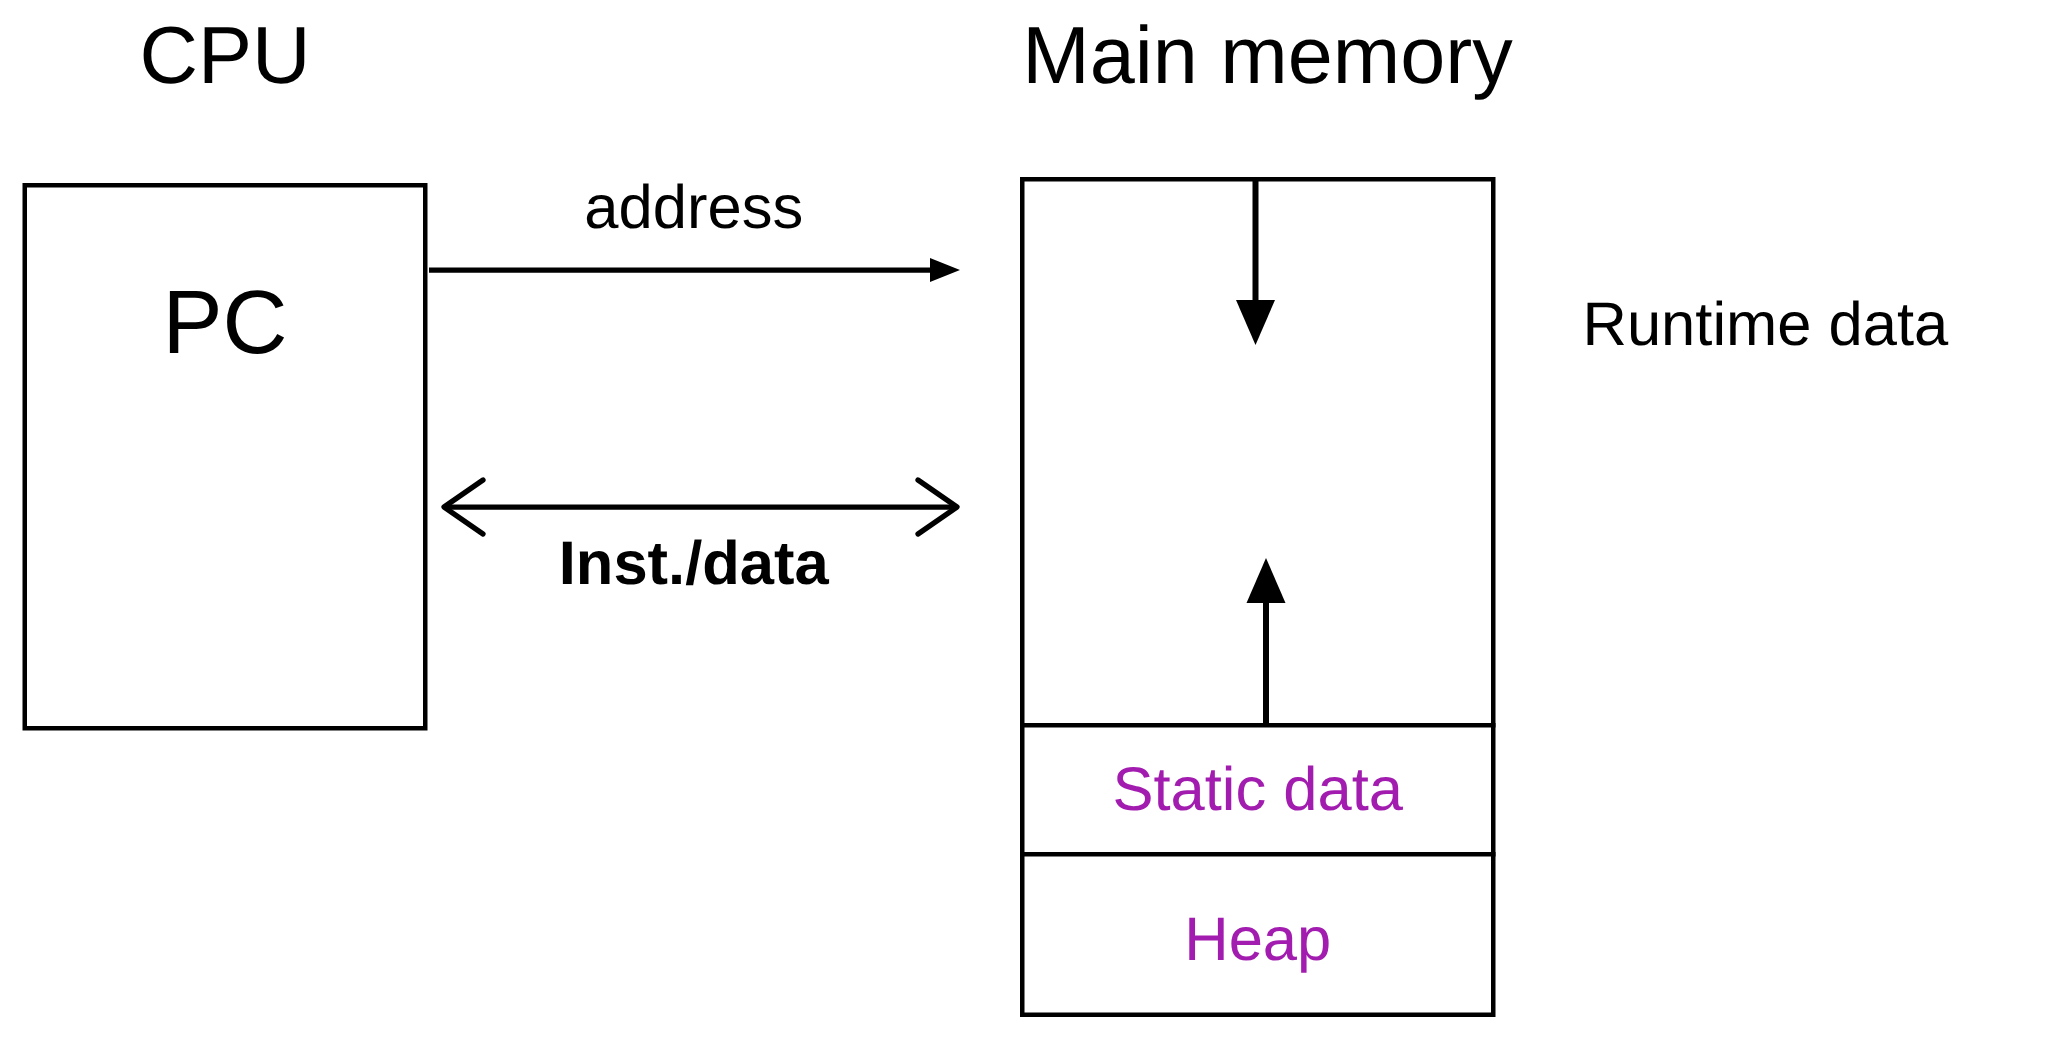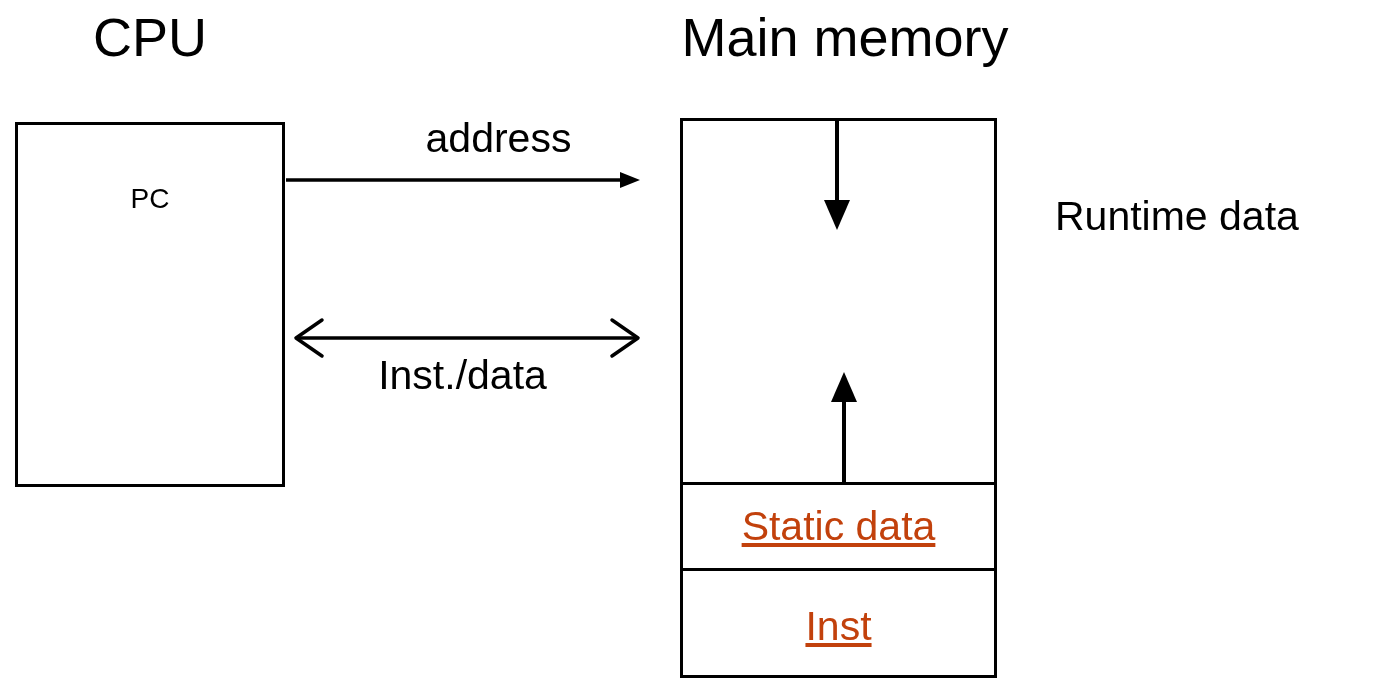--- a/index.html
+++ b/index.html
@@ -58,46 +58,45 @@
     display: flex;
     align-items: center;
     justify-content: center;
   }
   #seg-static { top: 361px; height: 86px; }
   #seg-code   { top: 447px; height: 113px; }
 
   .seg-label {
     font-size: 41px;
     line-height: 1;
-    color: #c2410c;
+    color: #a21caf;
     white-space: nowrap;
-    text-decoration: underline;
   }
 
   
   #pc-label {
     position: absolute;
     left: 15px; top: 185px;
     width: 270px;
     text-align: center;
-    font-size: 28px;
+    font-size: 60px;
     line-height: 1;
     color: #000;
   }
 
   
   .free-label {
     position: absolute;
     font-size: 41px;
     line-height: 1;
     color: #000;
     white-space: nowrap;
   }
-  #label-address   { left: 285px; top: 118px; width: 355px; text-align: center; padding-left: 36px; }
-  #label-instdata  { left: 285px; top: 355px; width: 355px; text-align: center; }
+  #label-address   { left: 285px; top: 118px; width: 355px; text-align: center; }
+  #label-instdata  { left: 285px; top: 355px; width: 355px; text-align: center; font-weight: bold; }
   #label-runtime   { left: 1055px; top: 196px; }
   #label-heap      { left: 1078px; top: 376px; }
 
   
   #arrow-layer {
     position: absolute;
     left: 0; top: 0;
     width: 1374px; height: 694px;
     pointer-events: none;
   }
@@ -115,21 +114,21 @@
 
   <div id="pc-label">PC</div>
 
   <div class="box" id="mem-box">
 
     <div class="mem-seg" id="seg-static">
       <span class="seg-label">Static data</span>
     </div>
 
     <div class="mem-seg" id="seg-code">
-      <span class="seg-label">Inst</span>
+      <span class="seg-label">Heap</span>
     </div>
   </div>
 
   <div class="free-label" id="label-address">address</div>
 
   <div class="free-label" id="label-instdata">Inst./data</div>
 
   <div class="free-label" id="label-runtime">Runtime data</div>
 
 

